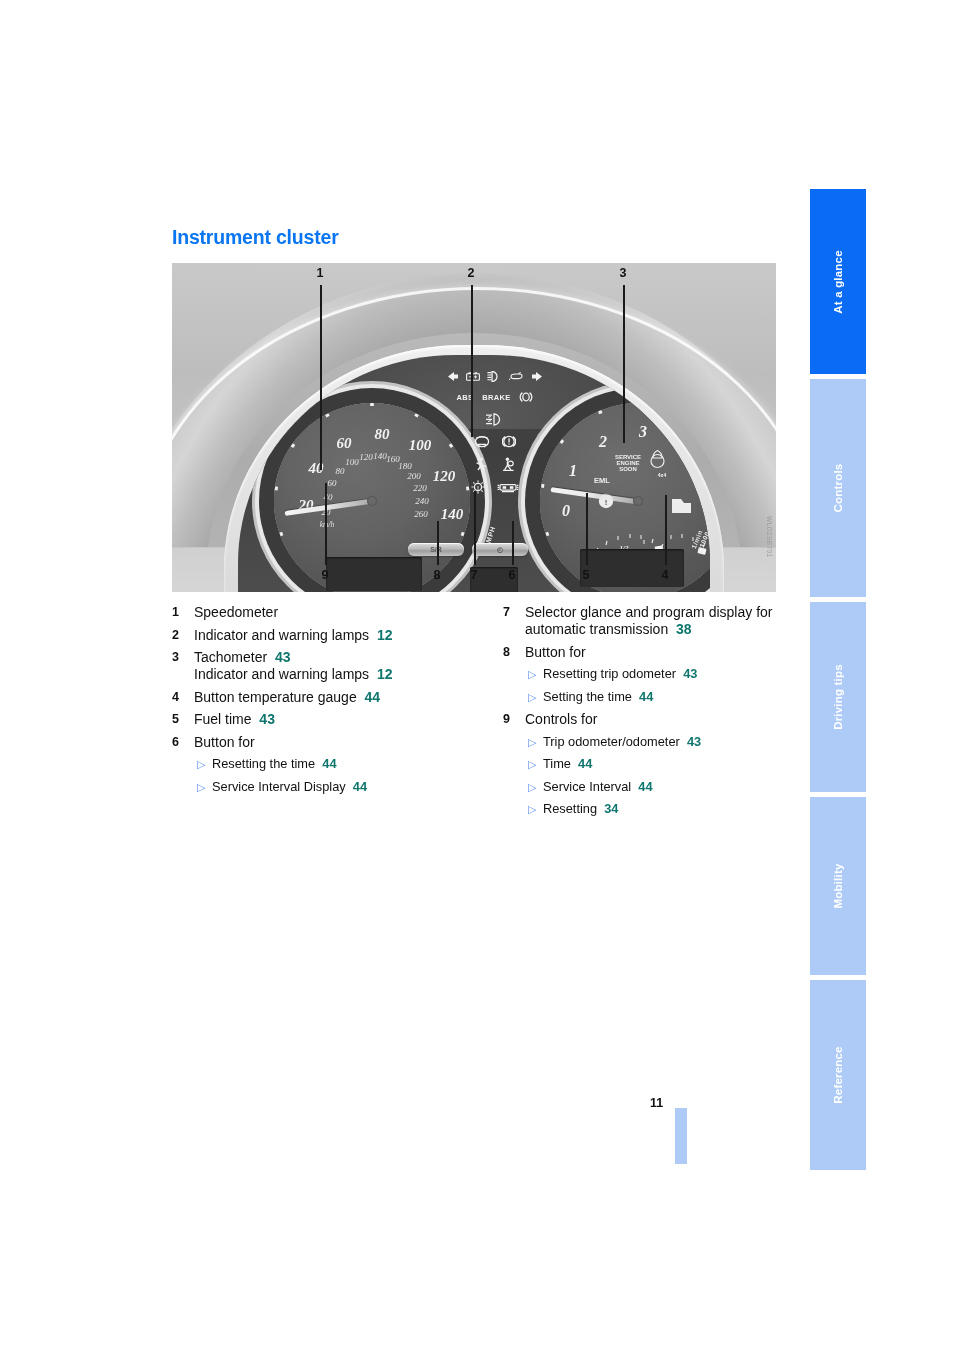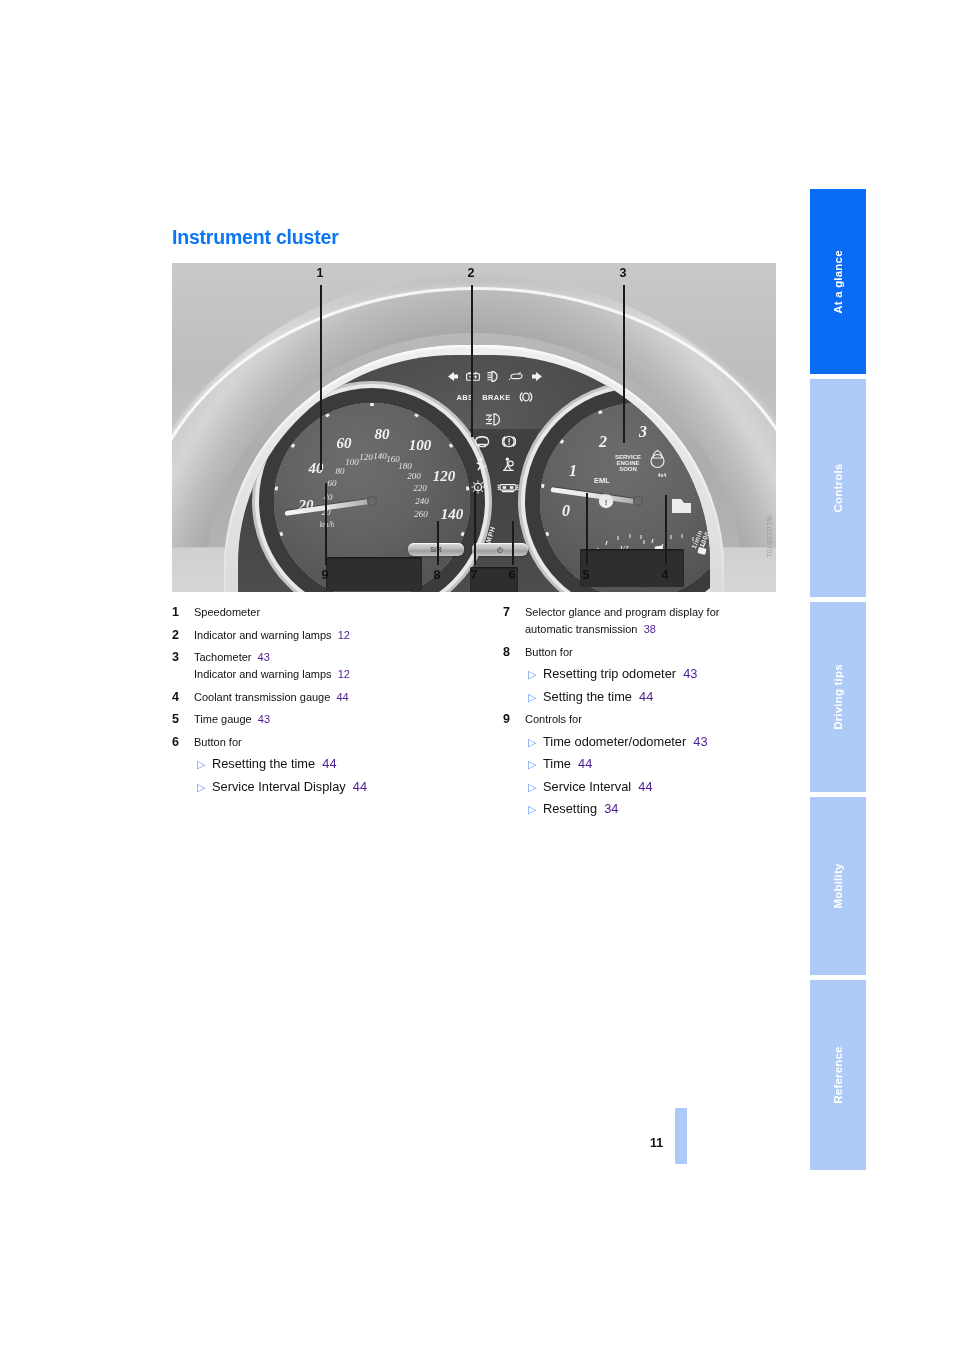--- a/index.html
+++ b/index.html
@@ -230,26 +230,26 @@
   .entry-num {
     width: 22px;
     flex: 0 0 22px;
     font-size: 12.5px;
     font-weight: bold;
     color: #111;
     line-height: 17px;
   }
   .entry-body { flex: 1 1 auto; }
   .entry-line {
-    font-size: 11px;
+    font-size: 14px;
     color: #111;
     line-height: 17px;
     white-space: nowrap;
   }
-  .pg { color: #4c1d95; }
+  .pg { color: #0f766e; font-weight: bold; }
   .pg::before { content: "  "; white-space: pre; }
 
   .sub-item {
     display: flex;
     align-items: baseline;
     margin-top: 4.5px;
     margin-left: 3px;
   }
   .bullet-tri {
     flex: 0 0 auto;
@@ -262,21 +262,21 @@
     font-size: 12.8px;
     color: #111;
     line-height: 17px;
     white-space: nowrap;
   }
 
   
   #page-number {
     position: absolute;
     left: 650px;
-    top: 1136px;
+    top: 1096px;
     font-size: 12.5px;
     font-weight: bold;
     color: #111;
   }
   #page-marker {
     position: absolute;
     left: 675px;
     top: 1108px;
     width: 12px;
     height: 56px;
@@ -720,27 +720,27 @@
       <div class="legend-entry">
         <div class="entry-num">3</div>
         <div class="entry-body">
           <div class="entry-line"><span>Tachometer</span><span class="pg">43</span></div>
           <div class="entry-line"><span>Indicator and warning lamps</span><span class="pg">12</span></div>
         </div>
       </div>
       <div class="legend-entry">
         <div class="entry-num">4</div>
         <div class="entry-body">
-          <div class="entry-line"><span>Coolant transmission gauge</span><span class="pg">44</span></div>
+          <div class="entry-line"><span>Button temperature gauge</span><span class="pg">44</span></div>
         </div>
       </div>
       <div class="legend-entry">
         <div class="entry-num">5</div>
         <div class="entry-body">
-          <div class="entry-line"><span>Time gauge</span><span class="pg">43</span></div>
+          <div class="entry-line"><span>Fuel time</span><span class="pg">43</span></div>
         </div>
       </div>
       <div class="legend-entry">
         <div class="entry-num">6</div>
         <div class="entry-body">
           <div class="entry-line"><span>Button for</span></div>
           <div class="sub-item">
             <span class="bullet-tri">▷</span>
             <span class="sub-text"><span>Resetting the time</span><span class="pg">44</span></span>
           </div>
@@ -772,21 +772,21 @@
             <span class="sub-text"><span>Setting the time</span><span class="pg">44</span></span>
           </div>
         </div>
       </div>
       <div class="legend-entry">
         <div class="entry-num">9</div>
         <div class="entry-body">
           <div class="entry-line"><span>Controls for</span></div>
           <div class="sub-item">
             <span class="bullet-tri">▷</span>
-            <span class="sub-text"><span>Time odometer/odometer</span><span class="pg">43</span></span>
+            <span class="sub-text"><span>Trip odometer/odometer</span><span class="pg">43</span></span>
           </div>
           <div class="sub-item">
             <span class="bullet-tri">▷</span>
             <span class="sub-text"><span>Time</span><span class="pg">44</span></span>
           </div>
           <div class="sub-item">
             <span class="bullet-tri">▷</span>
             <span class="sub-text"><span>Service Interval</span><span class="pg">44</span></span>
           </div>
           <div class="sub-item">

